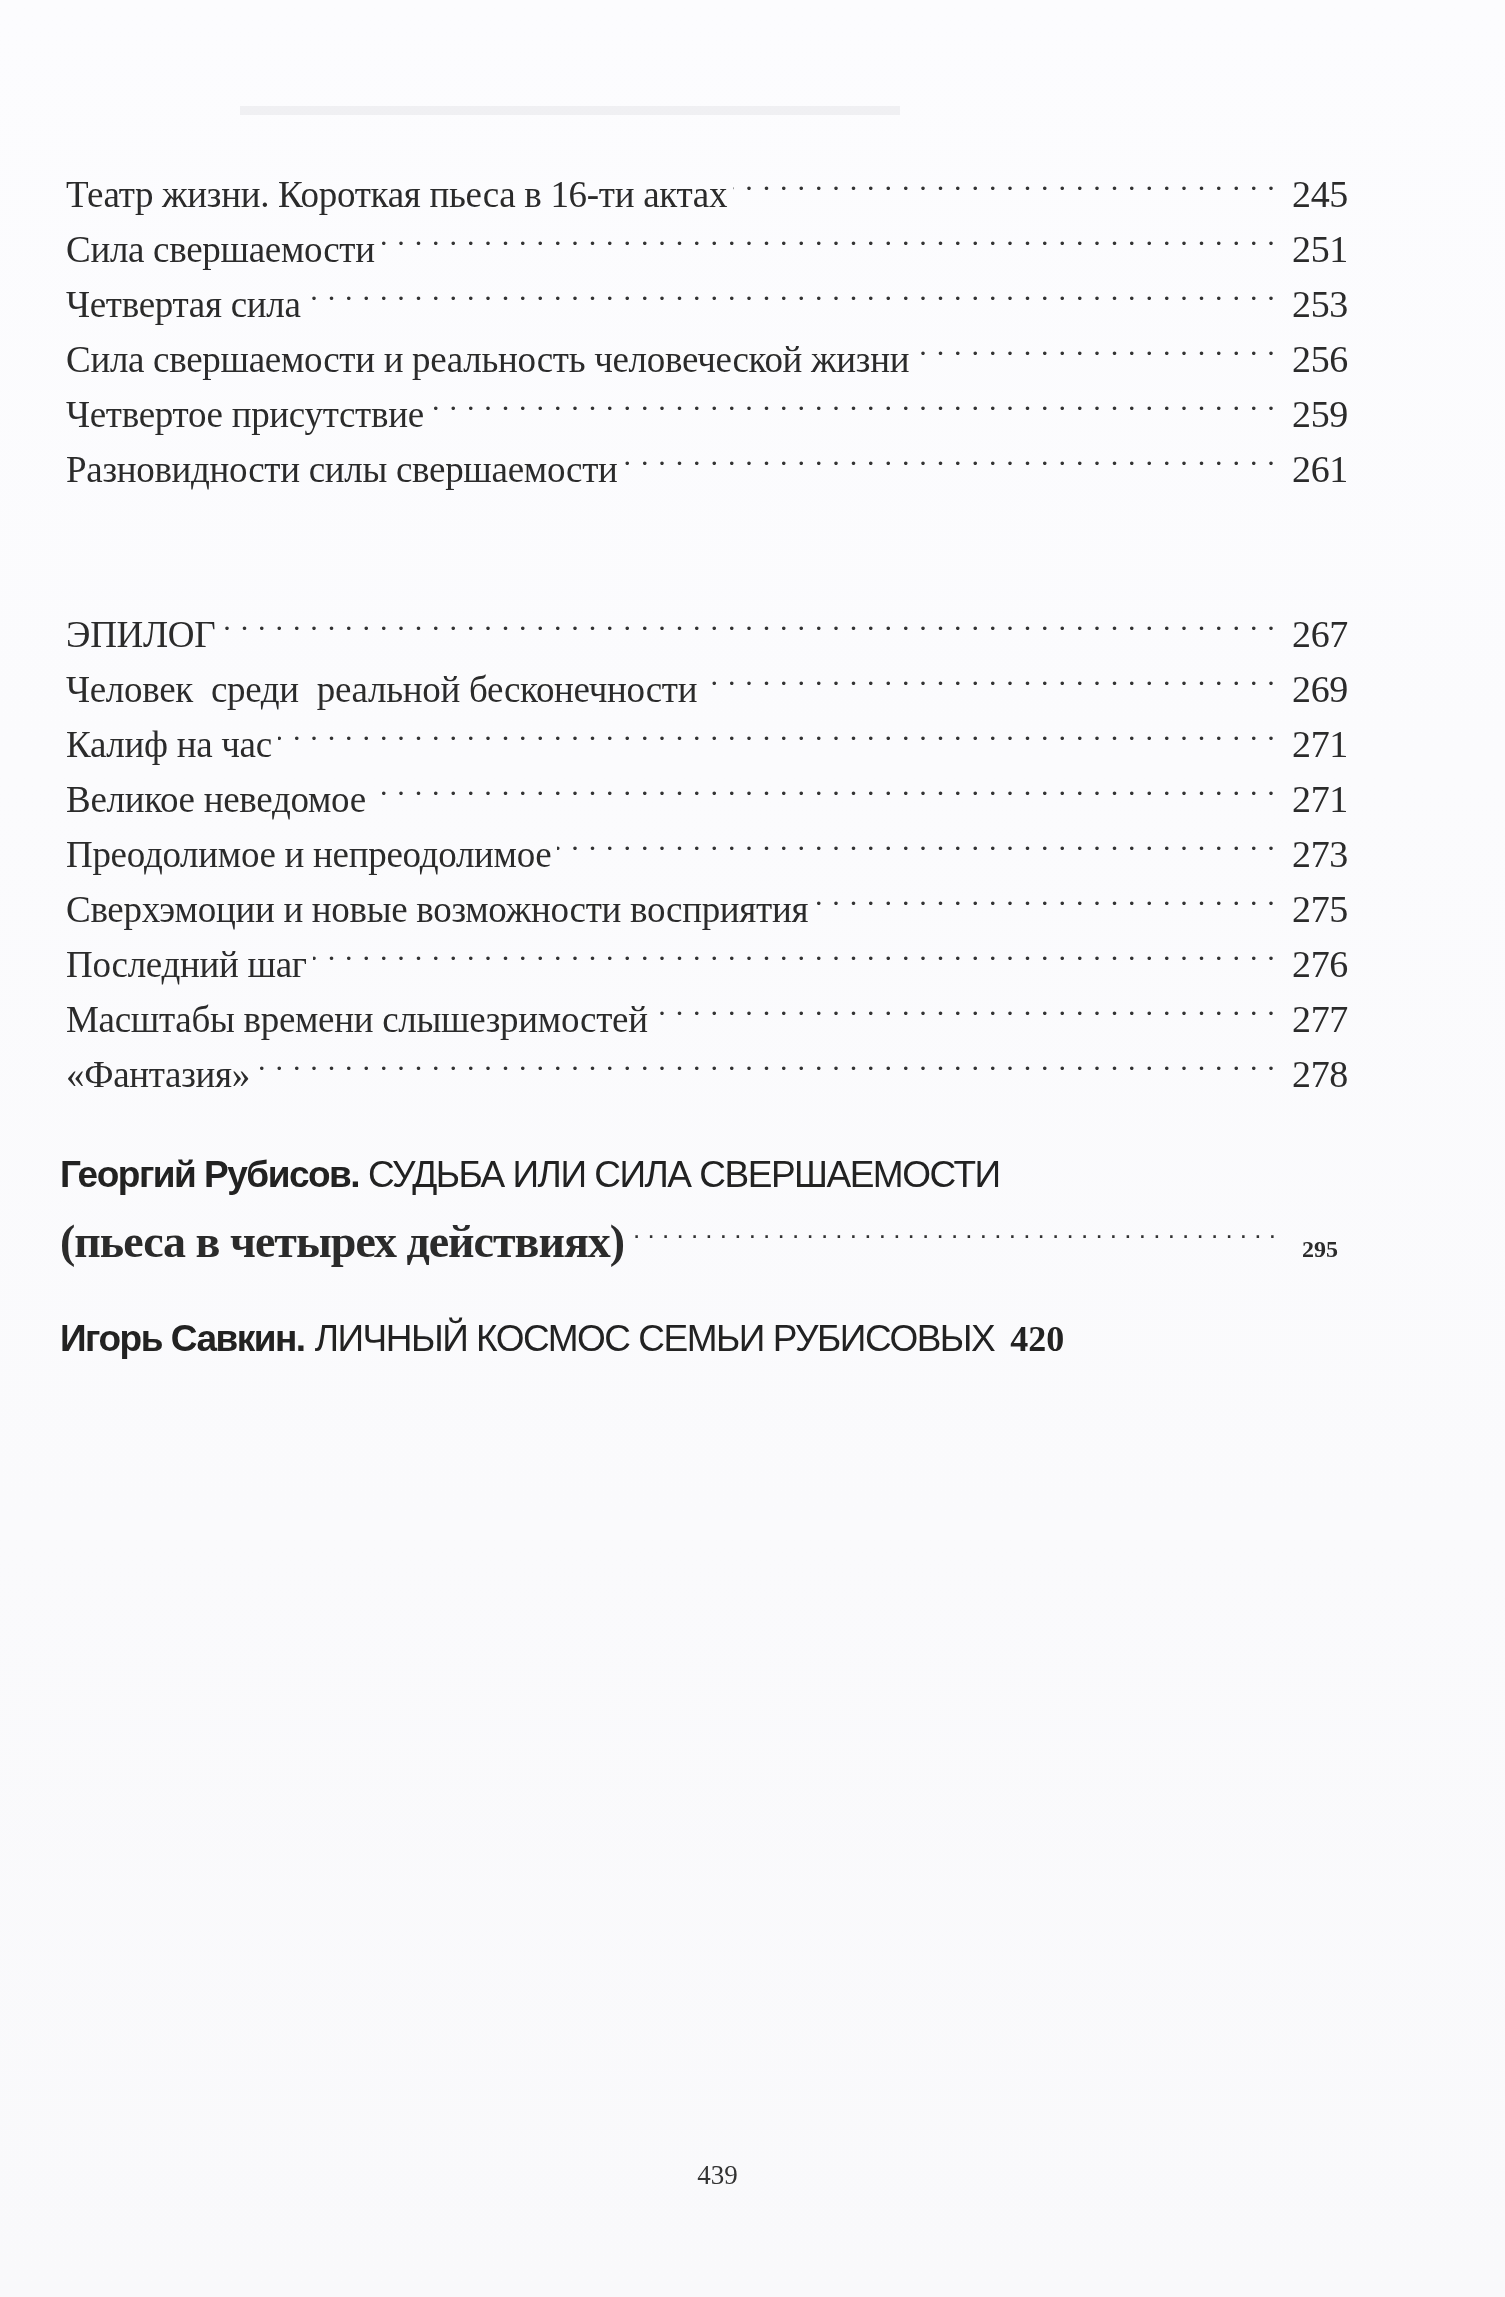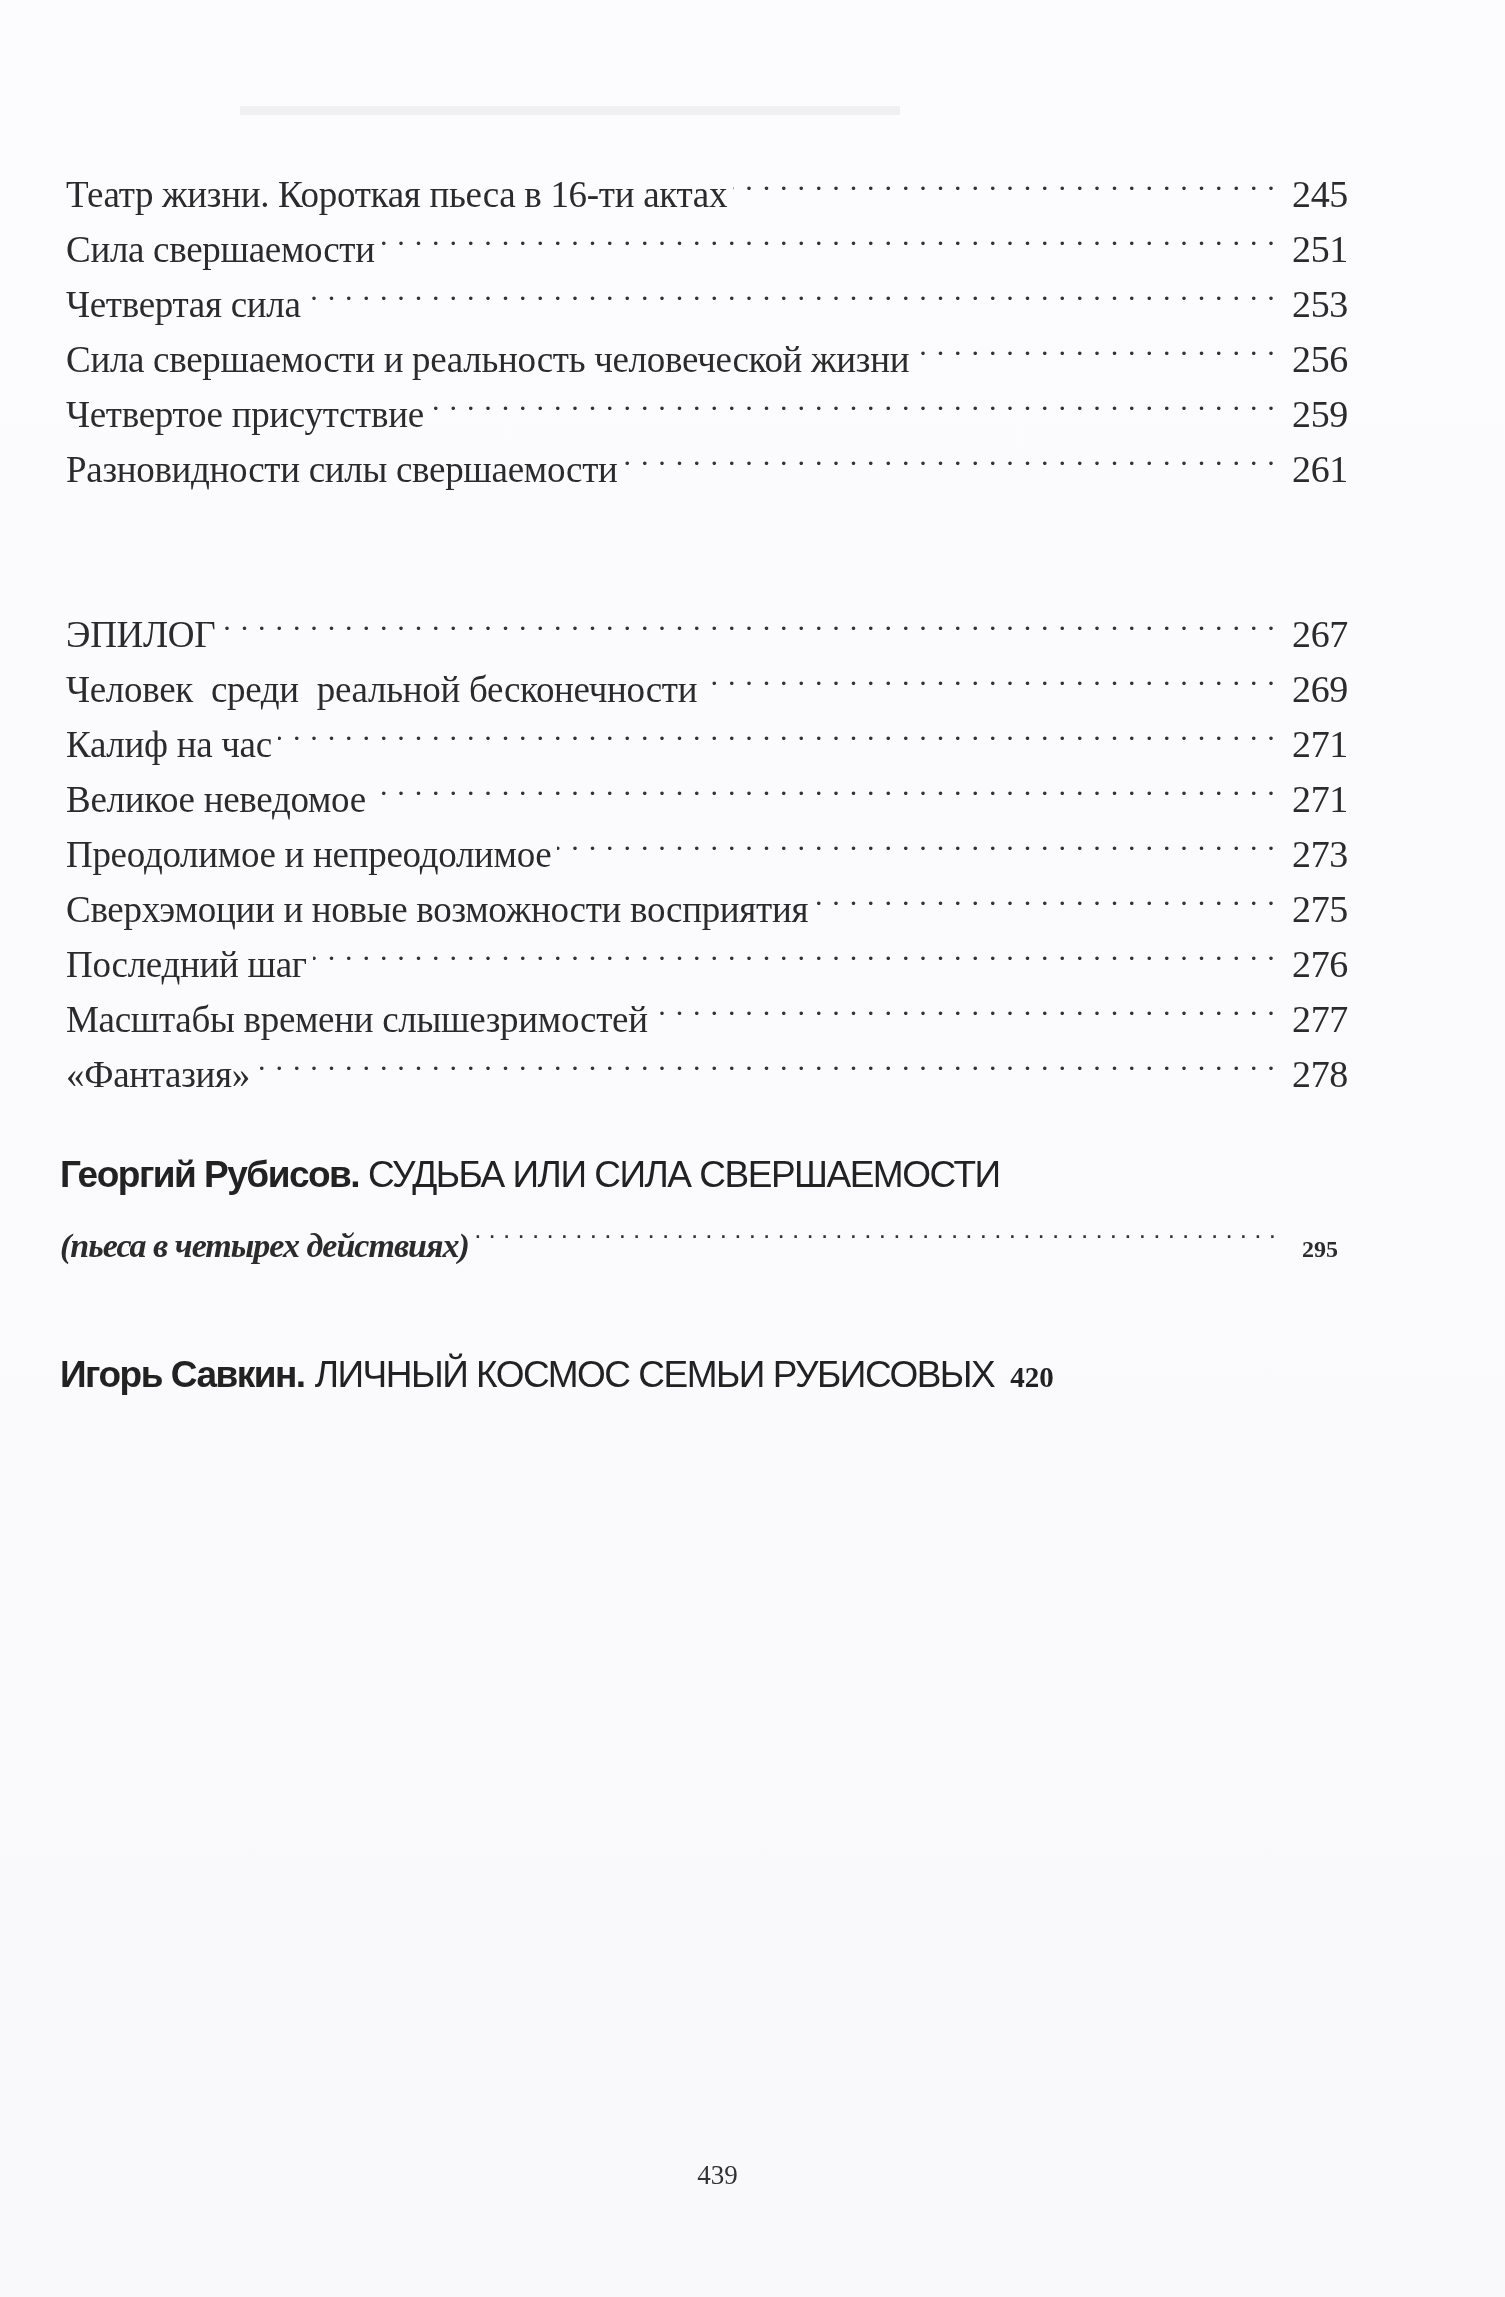--- a/index.html
+++ b/index.html
@@ -81,41 +81,39 @@
     font-weight: bold;
   }
   .part-sub {
     display: flex;
     align-items: baseline;
     height: 54px;
     line-height: 54px;
   }
   .part-sub-title {
     font-family: "Liberation Serif", "DejaVu Serif", serif;
-    font-style: italic;
-    font-weight: bold;
-    font-size: 34px;
+    font-weight: bold;
+    font-size: 46px;
     letter-spacing: -1px;
   }
   .part-sub .toc-leader::before { font-size: 26px; letter-spacing: 0px; }
   .part-sub .toc-page {
     font-family: "Liberation Serif", "DejaVu Serif", serif;
     font-weight: bold;
     font-size: 24px;
   }
   .part-1 { top: 1148px; }
   .part-2 { top: 1312px; }
   .part-2 .part-heading { display: flex; align-items: baseline; }
   .part-2 .inline-page {
     margin-left: 16px;
     font-family: "Liberation Serif", "DejaVu Serif", serif;
     font-weight: bold;
-    font-size: 29px;
+    font-size: 36px;
     letter-spacing: 0;
-    margin-top: 38px;
   }
 
   .page-number {
     position: absolute;
     top: 2160px;
     left: 0;
     width: 1505px;
     text-align: center;
     font-size: 27px;
     color: #333;

